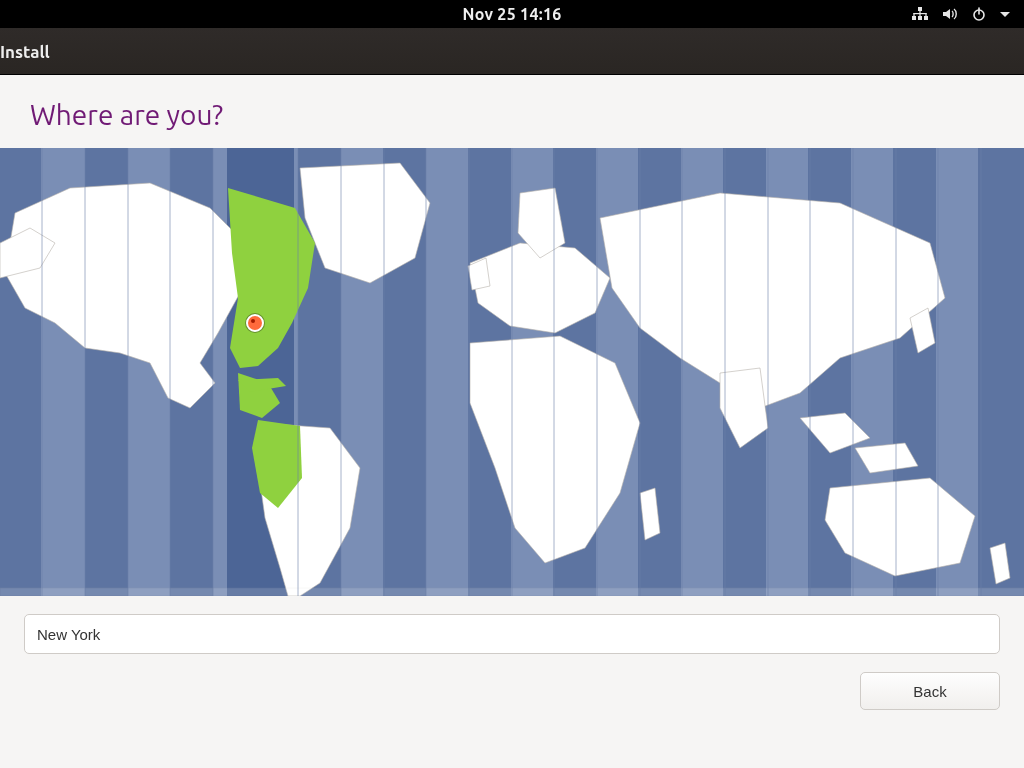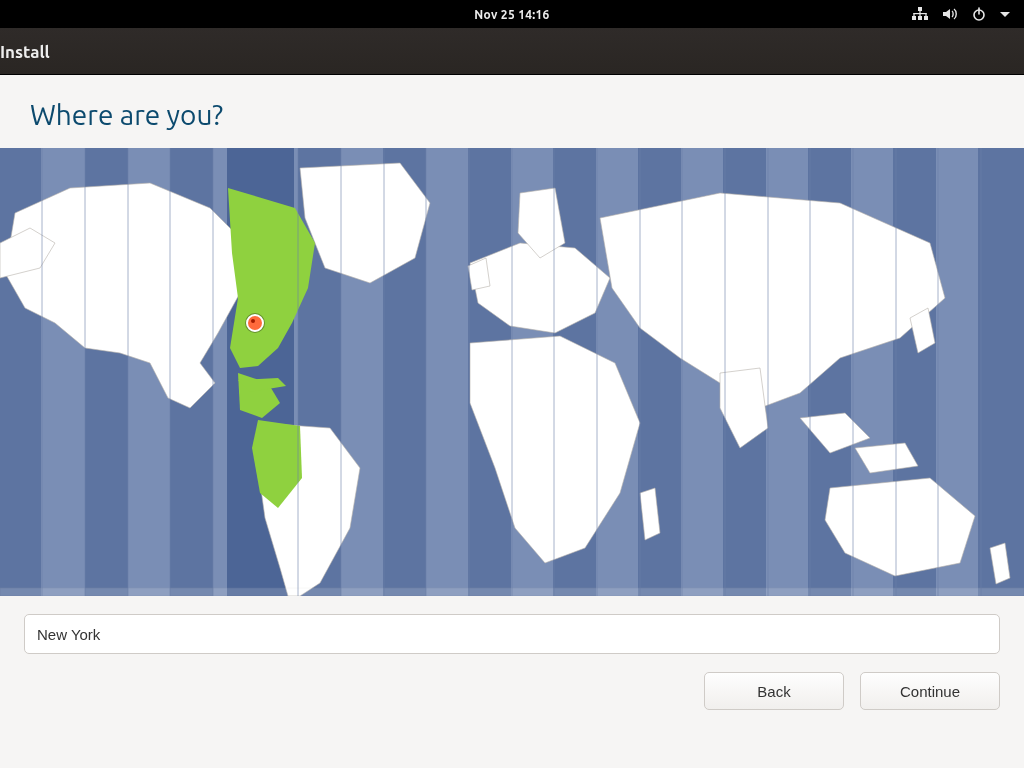--- a/index.html
+++ b/index.html
@@ -1,22 +1,22 @@
 <!DOCTYPE html>
 <html><head>
 <meta charset="utf-8">
 <style>
   html,body{margin:0;padding:0;width:1024px;height:768px;background:#fff;font-family:"Ubuntu","Noto Sans",sans-serif;color:#333;overflow:hidden}
-  .topbar{height:28px;background:#000;color:#eee;display:flex;align-items:center;justify-content:center;position:relative;font-size:12px;font-weight:600}
+  .topbar{height:28px;background:#000;color:#eee;display:flex;align-items:center;justify-content:center;position:relative;font-size:16px;font-weight:600}
   .topbar .clock{letter-spacing:.3px}
   .topbar .tray{position:absolute;right:14px;top:0;height:28px;display:flex;align-items:center;gap:14px}
   .topbar .tray svg{display:block}
   .titlebar{height:46px;background:linear-gradient(#2f2b29,#2a2623);color:#eee;display:flex;align-items:center;justify-content:flex-start;font-size:17px;font-weight:600;border-bottom:1px solid #000}
   .installer{background:#f6f5f4;height:calc(768px - 28px - 46px);padding:0;box-sizing:border-box}
-  .heading{font-size:28px;font-weight:400;color:#0c4a6e;padding:24px 30px 18px}
+  .heading{font-size:28px;font-weight:400;color:#701a75;padding:24px 30px 18px}
   .mapwrap{width:1024px;height:448px;background:#7a8eb5;position:relative;overflow:hidden}
   .mapwrap svg{position:absolute;inset:0}
   .tz-stripe{position:absolute;top:0;height:100%;background:#5a719f;opacity:.9}
   .tz-sel{position:absolute;top:0;height:100%;background:#4c6596}
   .pin{position:absolute;width:14px;height:14px;border-radius:50%;background:#ff6a3c;border:2px solid #fff;box-shadow:0 0 0 1px rgba(0,0,0,.3)}
   .pin::after{content:"";position:absolute;left:3px;top:3px;width:4px;height:4px;border-radius:50%;background:#a51c00}
   .form-row{padding:18px 24px 0}
   .tz-input{width:100%;box-sizing:border-box;height:40px;border:1px solid #cfcbc7;border-radius:5px;padding:8px 12px;font-size:15px;background:#fff;color:#333}
   .btn-row{display:flex;gap:16px;justify-content:flex-end;padding:18px 24px 0}
   .btn{min-width:140px;height:38px;border:1px solid #cfcbc7;border-radius:5px;background:linear-gradient(#fefefe,#f1efed);font-size:15px;color:#333;cursor:pointer}
@@ -163,15 +163,14 @@
 
     <div class="pin" style="left:calc(24.9% - 9px);top:calc(39% - 9px)"></div>
   </div>
 
   <div class="form-row">
     <input class="tz-input" type="text" value="New York" style="">
   </div>
 
   <div class="btn-row">
     <button class="btn">Back</button>
-    <button class="btn">Continue</button>
   </div>
 </div>
 
 </body></html>

